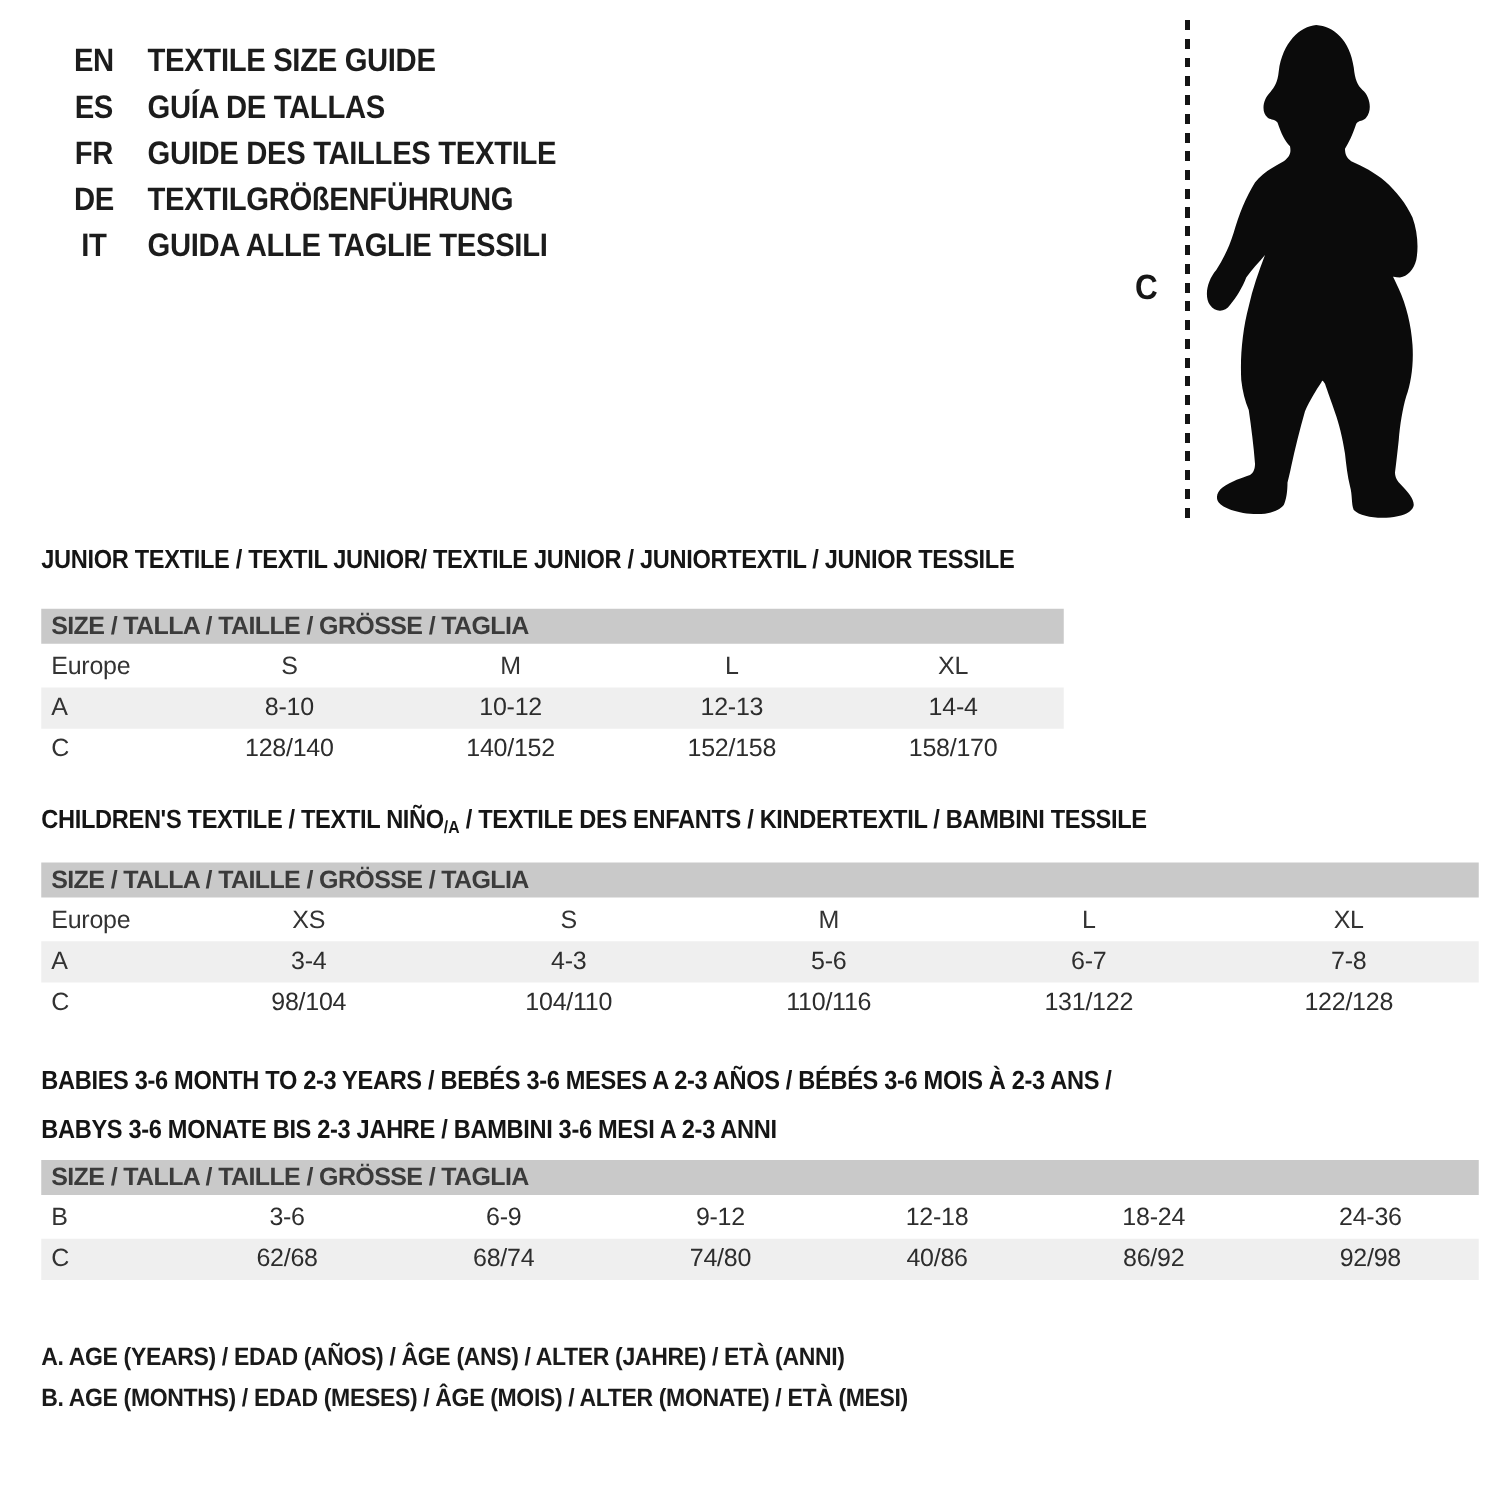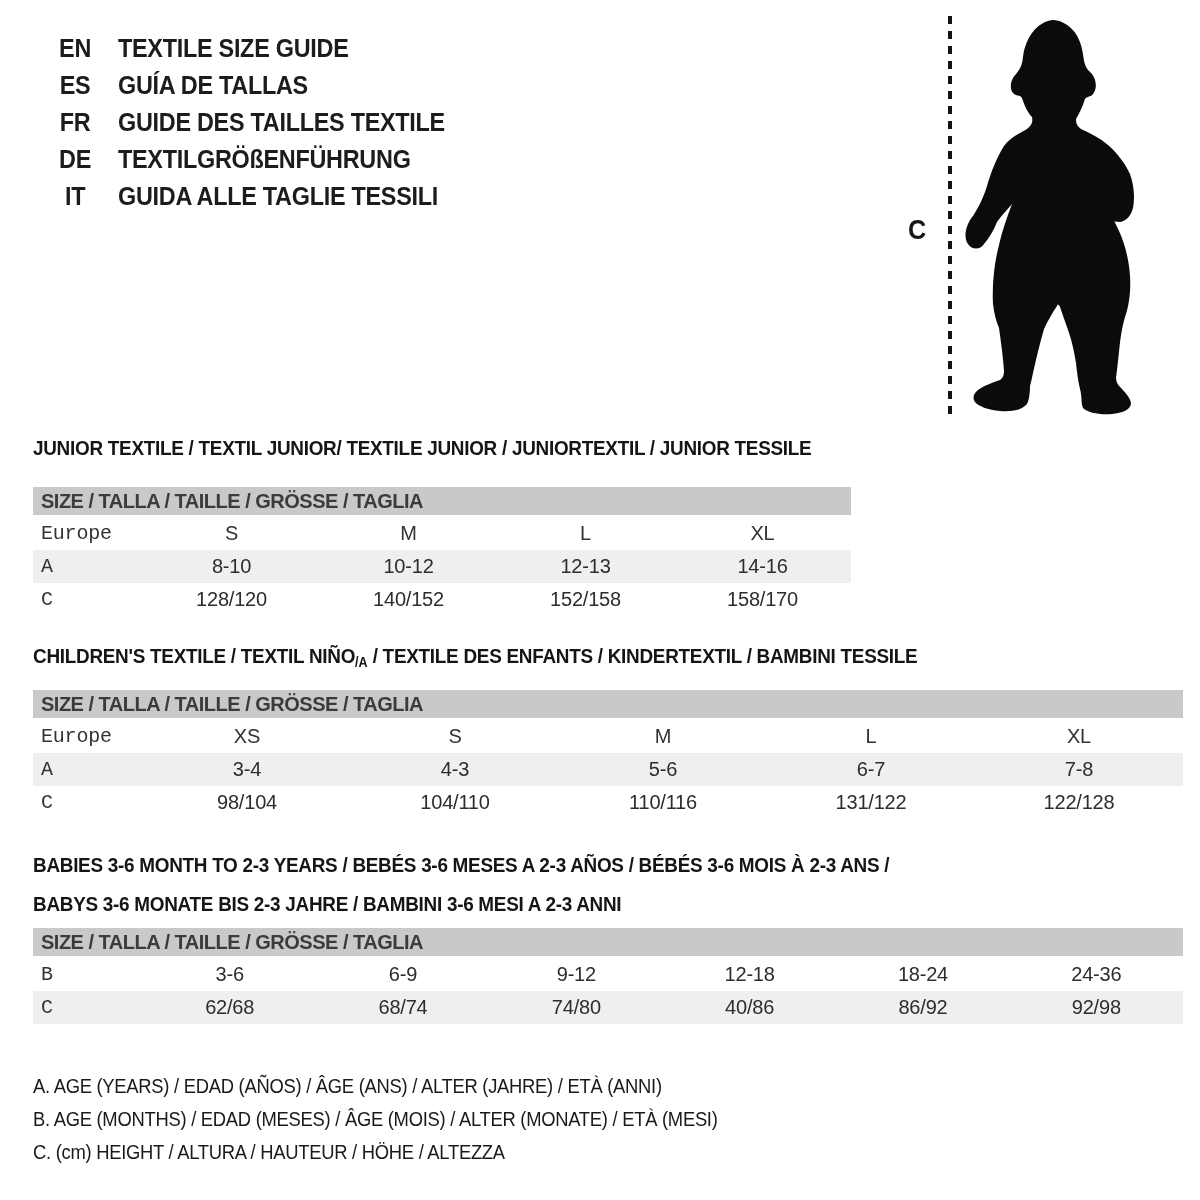--- a/index.html
+++ b/index.html
@@ -59,31 +59,31 @@
     display:flex; align-items:center; padding-left:8px;
     margin-bottom:2px;
   }
   .band-label {
     font-size:20px; font-weight:bold; color:#3b3b3b; letter-spacing:-.5px; white-space:nowrap;text-align:right;
   }
   .trow { display:flex; height:33px; align-items:center; }
   .trow.alt { background:var(--alt-row-bg,#efefef); }
   .tlabel {
     flex:0 0 110px; padding-left:8px;
-    font-size:20px; font-weight:400; color:#333; letter-spacing:-.2px;font-family:Liberation Mono, monospace;
+    font-size:20px; font-weight:400; color:#333; letter-spacing:-.2px;
   }
   .tcell {
     flex:1; text-align:center;
     font-size:20px; font-weight:normal; color:#2d2d2d; letter-spacing:-.2px;
   }
   .trow.sizes .tcell { font-weight:400; color:#333; }
 
   
   .legend { left:33px; top:1070px; }
-  .legend-line { height:33px; line-height:33px; font-size:20px; font-weight:normal; color:#1a1a1a; }
+  .legend-line { height:33px; line-height:33px; font-size:20px; font-weight:bold; color:#1a1a1a; }
 </style>
 </head>
 <body>
 
 <div class="abs lang-block">
   <div class="lang-row">
     <span class="lang-code cond">EN</span>
     <span class="lang-label cond">TEXTILE SIZE GUIDE</span>
   </div>
   <div class="lang-row">
@@ -178,25 +178,25 @@
     <span class="tcell">S</span>
     <span class="tcell">M</span>
     <span class="tcell">L</span>
     <span class="tcell">XL</span>
   </div>
   <div class="trow alt">
     <span class="tlabel">A</span>
     <span class="tcell">8-10</span>
     <span class="tcell">10-12</span>
     <span class="tcell">12-13</span>
-    <span class="tcell">14-16</span>
+    <span class="tcell">14-4</span>
   </div>
   <div class="trow">
     <span class="tlabel">C</span>
-    <span class="tcell">128/120</span>
+    <span class="tcell">128/140</span>
     <span class="tcell">140/152</span>
     <span class="tcell">152/158</span>
     <span class="tcell">158/170</span>
   </div>
 </div>
 
 <div class="abs sec-title title-children">
   <span class="cond"><span>CHILDREN'S TEXTILE / TEXTIL NIÑO</span><span class="subinline">/A</span><span> / TEXTILE DES ENFANTS / KINDERTEXTIL / BAMBINI TESSILE</span></span>
 </div>
 <div class="abs stable t-children">
@@ -257,16 +257,13 @@
   </div>
 </div>
 
 <div class="abs legend">
   <div class="legend-line">
     <span class="cond" style="transform:scaleX(.92)">A. AGE (YEARS) / EDAD (AÑOS) / ÂGE (ANS) / ALTER (JAHRE) / ETÀ (ANNI)</span>
   </div>
   <div class="legend-line">
     <span class="cond" style="transform:scaleX(.92)">B. AGE (MONTHS) / EDAD (MESES) / ÂGE (MOIS) / ALTER (MONATE) / ETÀ (MESI)</span>
   </div>
-  <div class="legend-line">
-    <span class="cond" style="transform:scaleX(.92)">C. (cm) HEIGHT / ALTURA / HAUTEUR / HÖHE / ALTEZZA</span>
-  </div>
 </div>
 
 </body></html>

